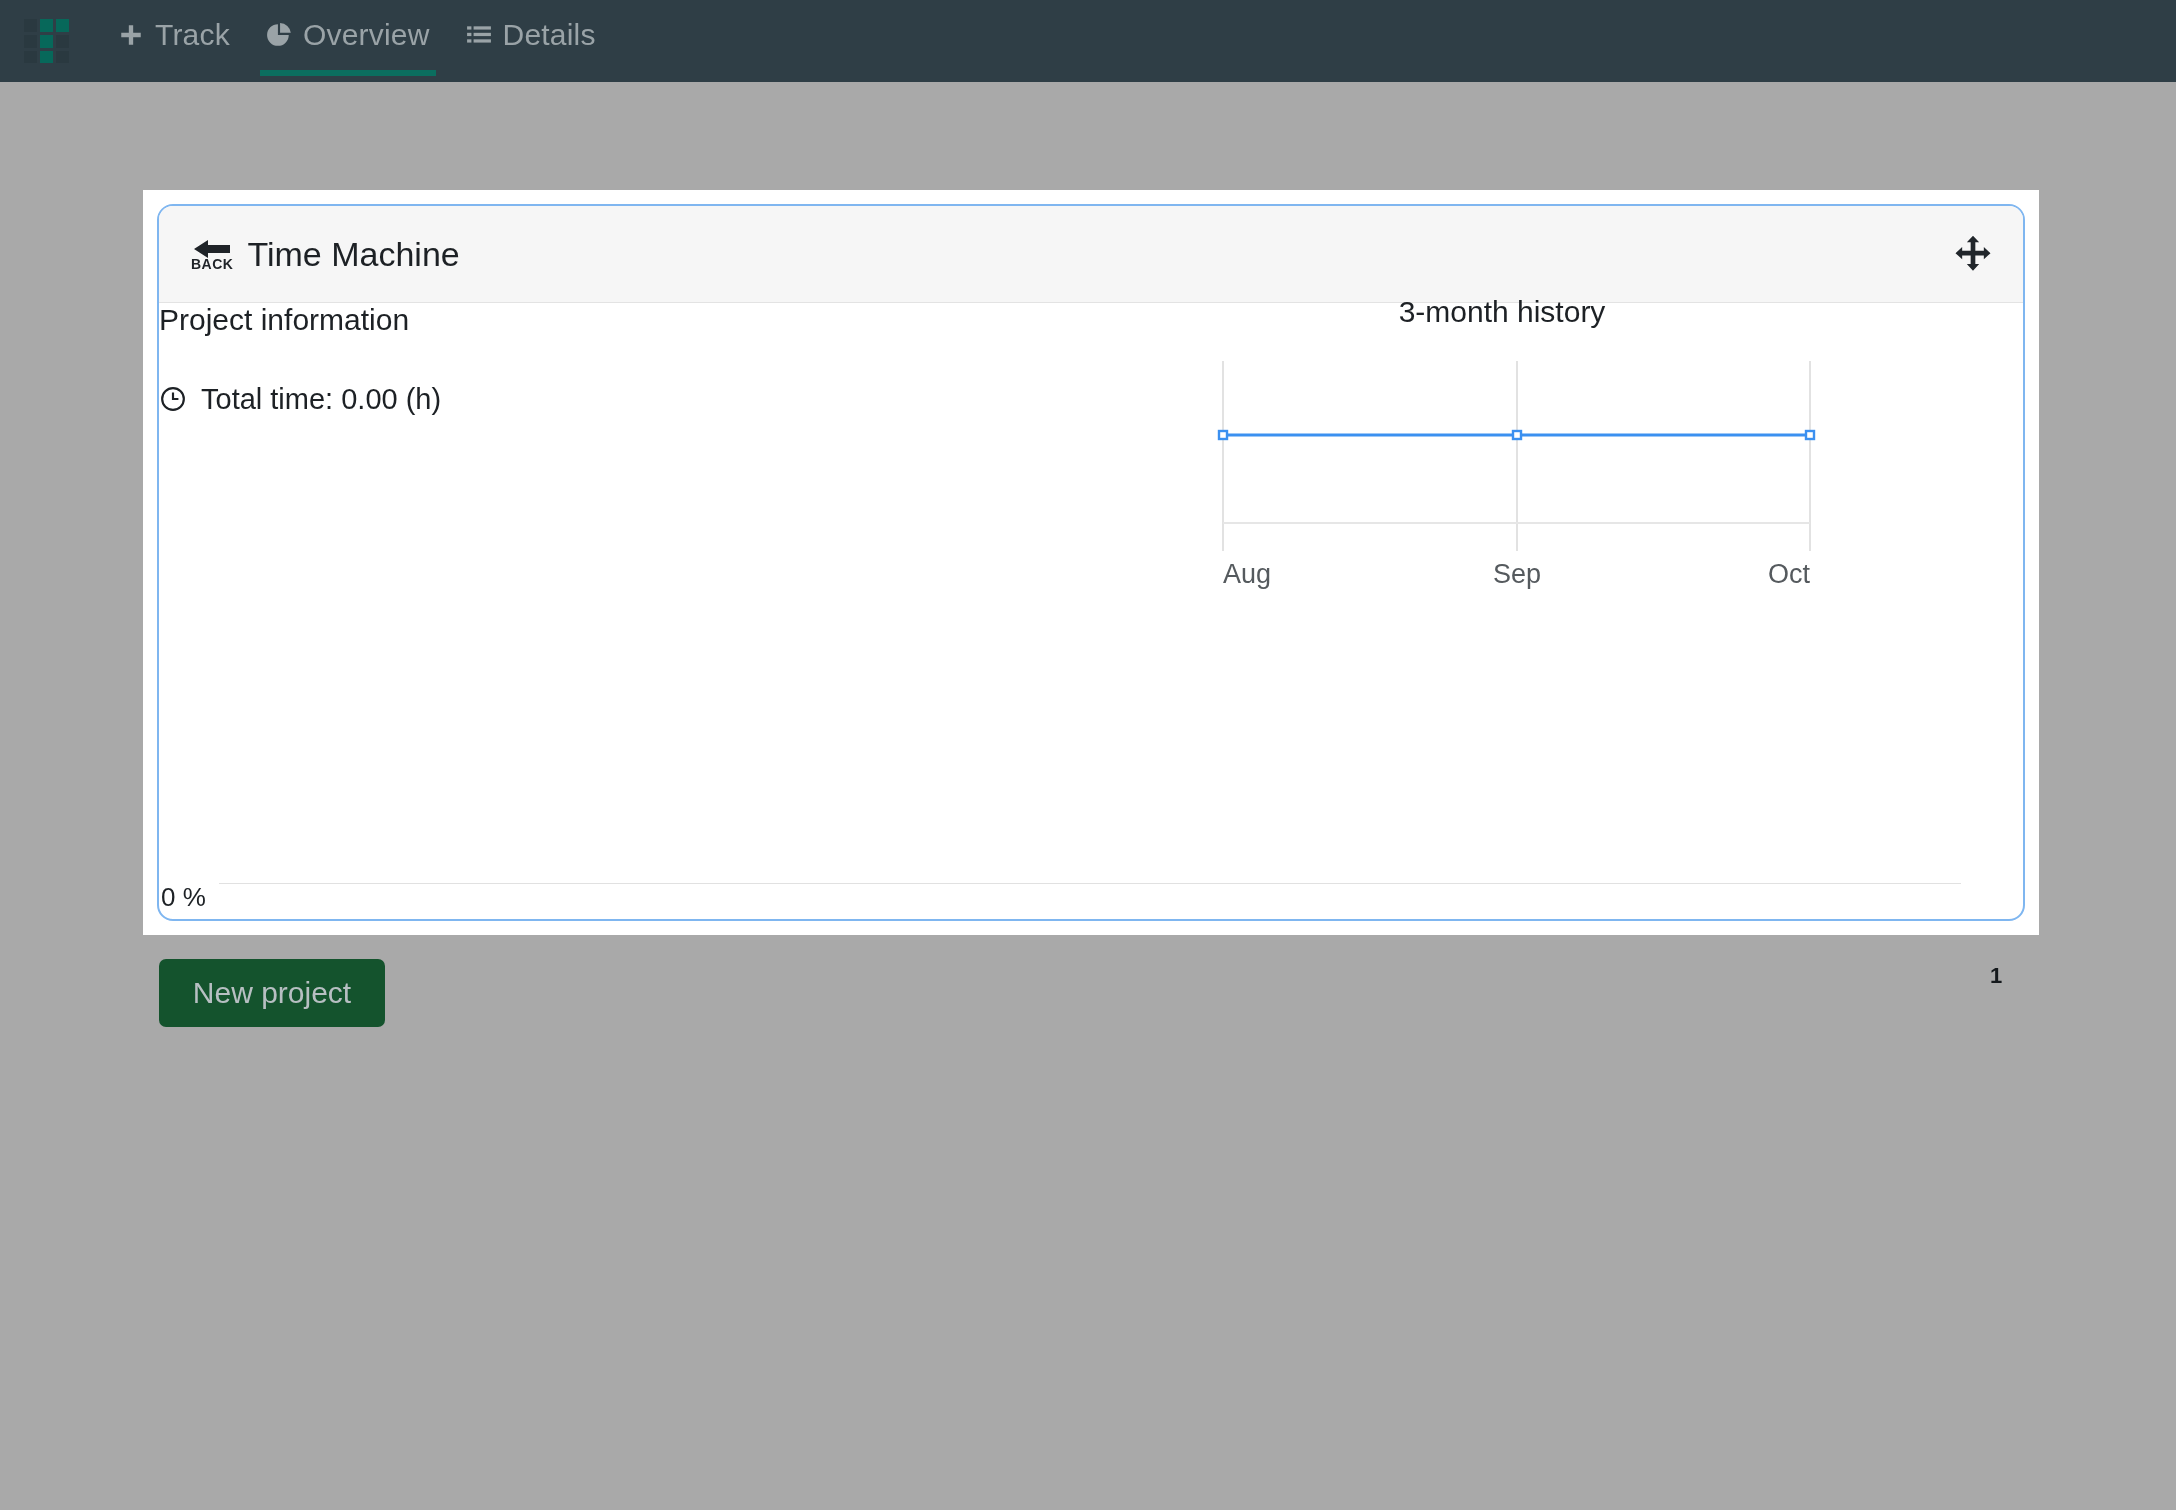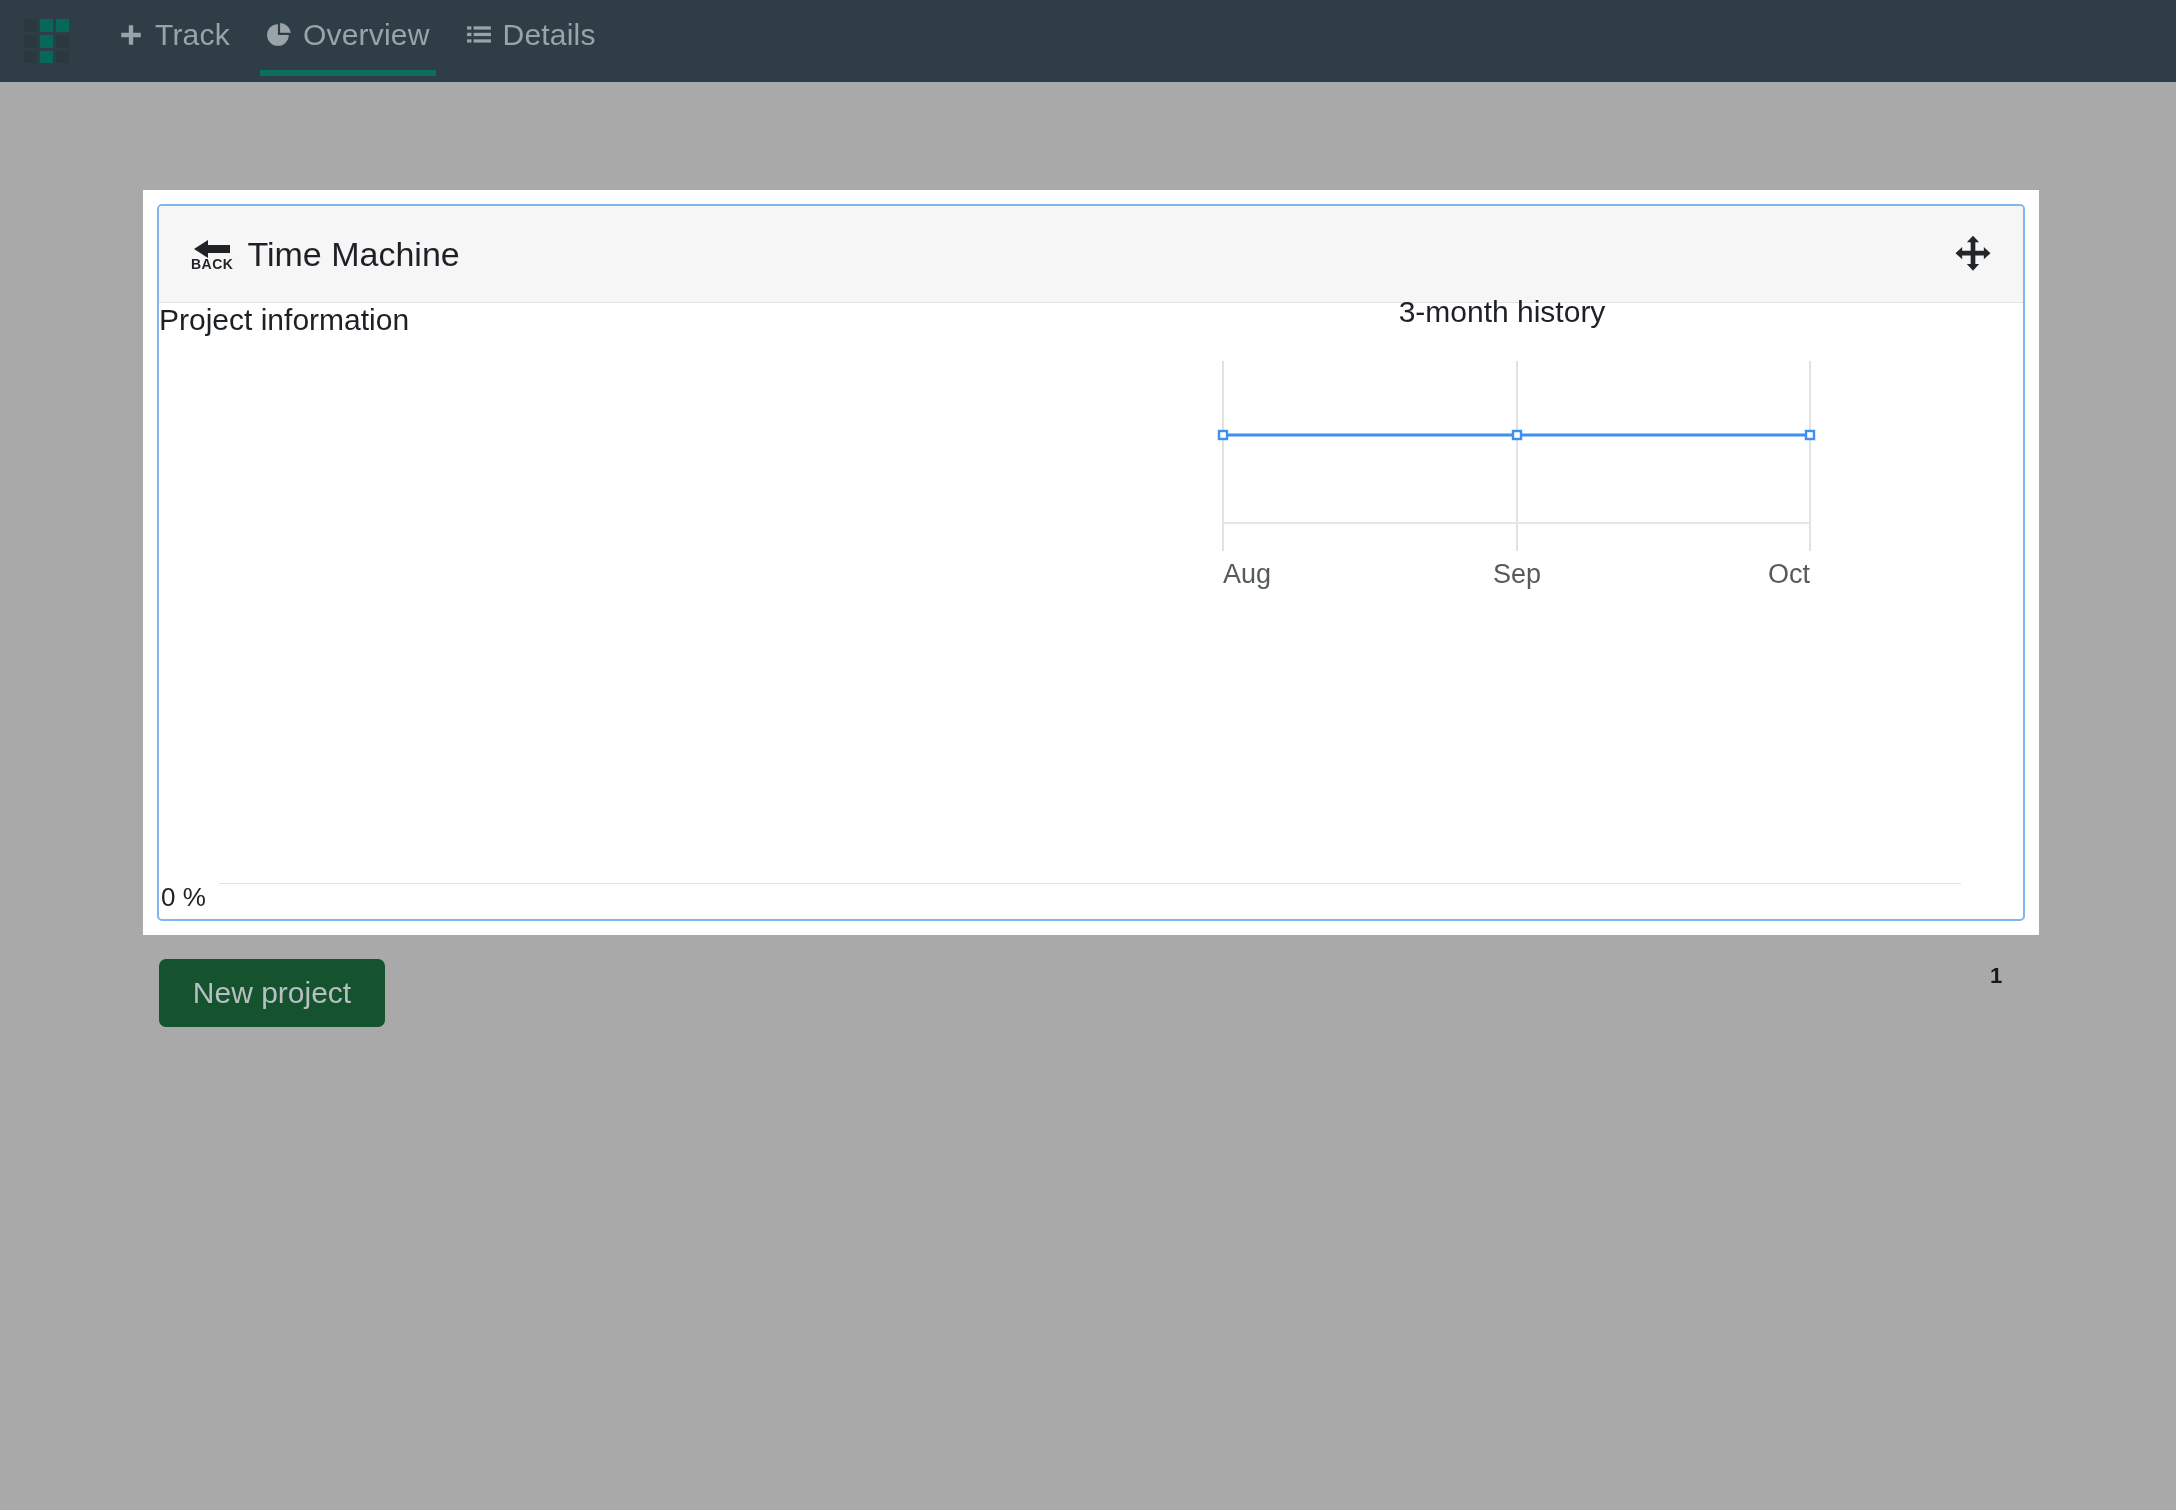--- a/index.html
+++ b/index.html
@@ -61,21 +61,21 @@
     position: absolute;
     left: 143px; top: 108px;
     width: 1896px; height: 745px;
     background: #ffffff;
     padding: 14px;
   }
 
   .card {
     width: 100%; height: 100%;
     border: 2px solid #7fb6f0;
-    border-radius: 5px;
+    border-radius: 16px;
     background: #ffffff;
     display: flex;
     flex-direction: column;
     overflow: hidden;
   }
 
   .card-header {
     height: 97px;
     flex: 0 0 auto;
     background: #f6f6f6;
@@ -260,20 +260,29 @@
           </svg>
         </span>
       </div>
 
       <div class="card-body">
 
         <div class="info-col" style="left:0;top:0;">
           <h2 class="section-title">Project information</h2>
           <div class="info-list">
 
+            <div class="info-row">
+              <span class="ico">
+                <svg width="26" height="26" viewBox="0 0 24 24">
+                  <circle cx="12" cy="12" r="10" fill="none" stroke="#1d2125" stroke-width="2"></circle>
+                  <path d="M12 6v6h5" fill="none" stroke="#1d2125" stroke-width="2"></path>
+                </svg>
+              </span>
+              <span>Total time: 0.00 (h)</span>
+            </div>
 
 
           </div>
         </div>
 
         <div class="chart-wrap" style="left:1046px;top:-8px;">
           <div class="chart-title">3-month history</div>
           <svg class="chart-svg" width="700" height="240" viewBox="0 0 700 240">
 
             <line x1="18" y1="6" x2="18" y2="196" stroke="#e2e2e2" stroke-width="2"></line>

